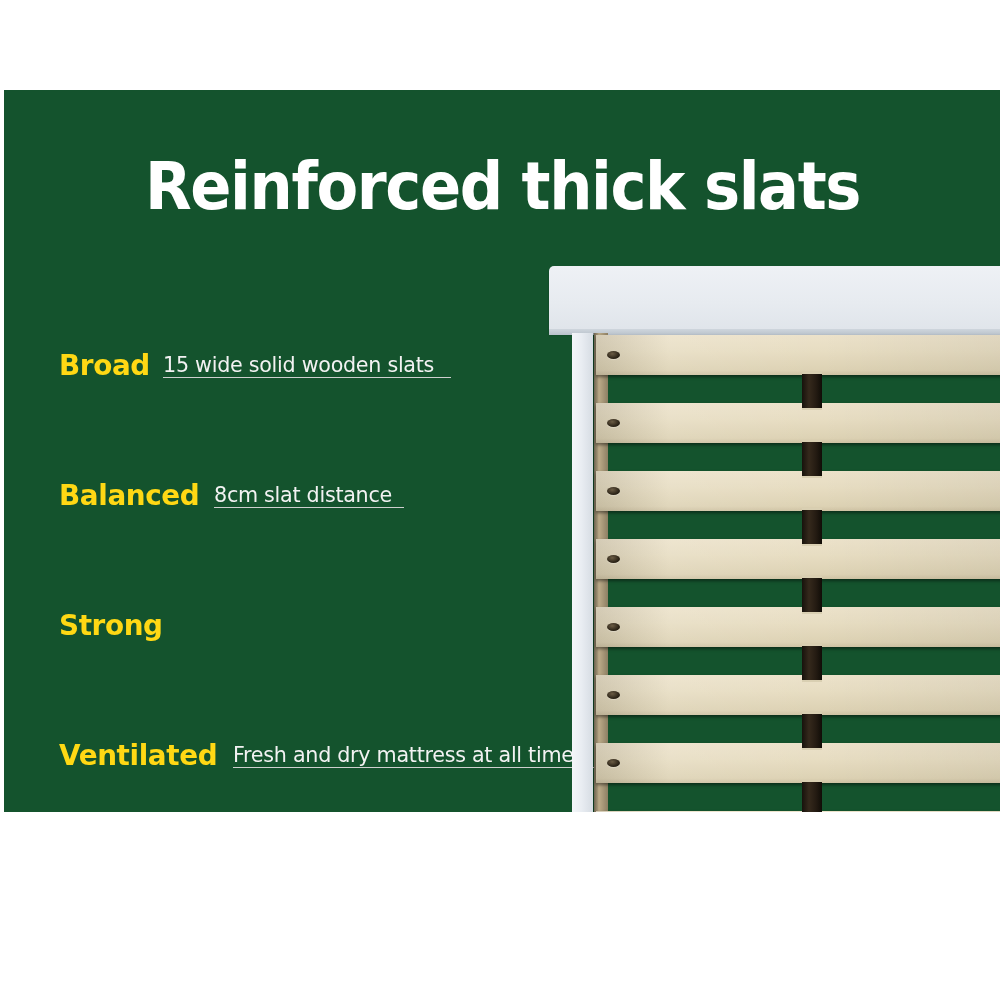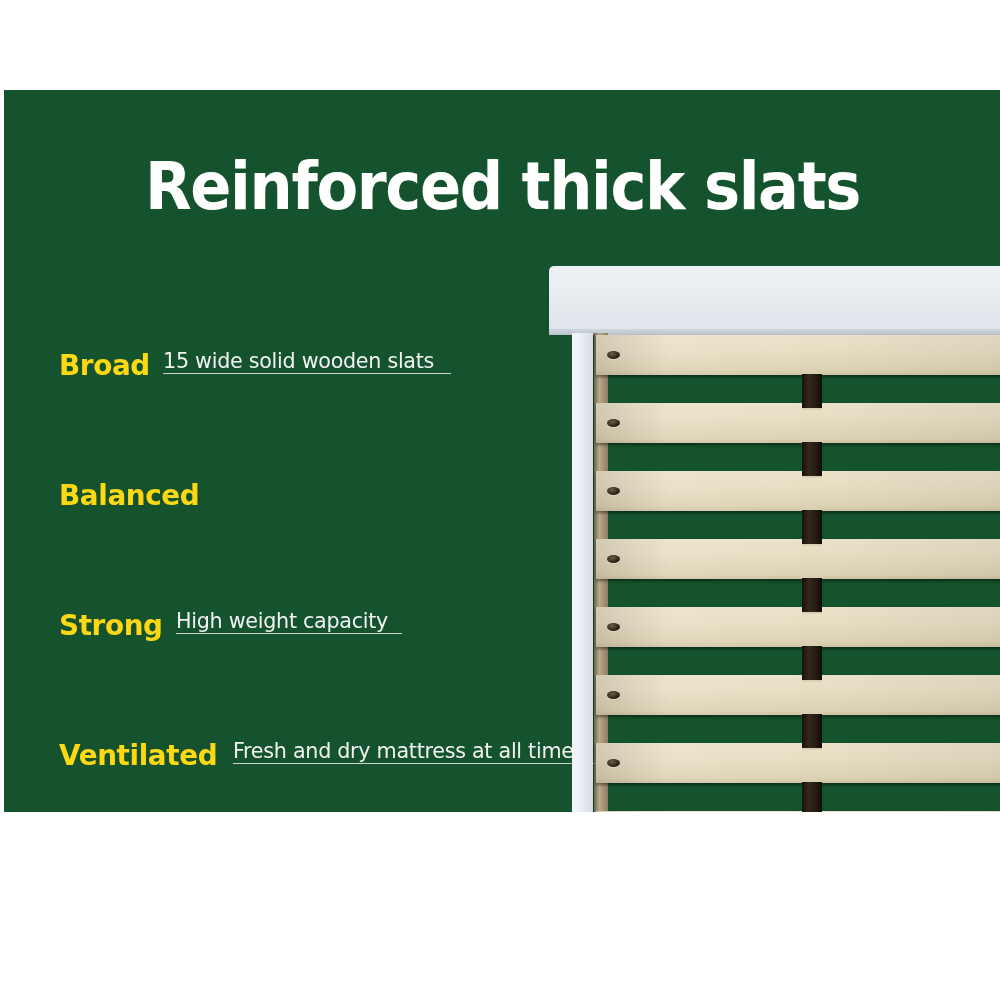--- a/index.html
+++ b/index.html
@@ -55,21 +55,21 @@
     left: 55px;
     top: 258px;
     width: 520px;
   }
   .feature {
     position: relative;
     height: 130px;
   }
   .feature-inner {
     display: flex;
-    align-items: flex-start;
+    align-items: center;
     gap: 9px;
   }
   .feature-label {
     color: #ffd814;
     font-family: "DejaVu Sans", sans-serif;
     font-weight: 700;
     font-size: 29px;
     letter-spacing: -0.4px;
     white-space: nowrap;
     transform: scaleX(0.96);
@@ -218,29 +218,29 @@
           <span class="feature-label">Broad</span>
           <span class="feature-desc-wrap">
             <span class="feature-desc">15 wide solid wooden slats</span>
           </span>
         </div>
       </div>
 
       <div class="feature">
         <div class="feature-inner">
           <span class="feature-label">Balanced</span>
+          <span class="feature-desc-wrap">
+            <span class="feature-desc">8cm slat distance</span>
+          </span>
         </div>
       </div>
 
       <div class="feature">
         <div class="feature-inner">
           <span class="feature-label">Strong</span>
-          <span class="feature-desc-wrap">
-            <span class="feature-desc">High weight capacity</span>
-          </span>
         </div>
       </div>
 
       <div class="feature">
         <div class="feature-inner">
           <span class="feature-label">Ventilated</span>
           <span class="feature-desc-wrap">
             <span class="feature-desc">Fresh and dry mattress at all times</span>
           </span>
         </div>

